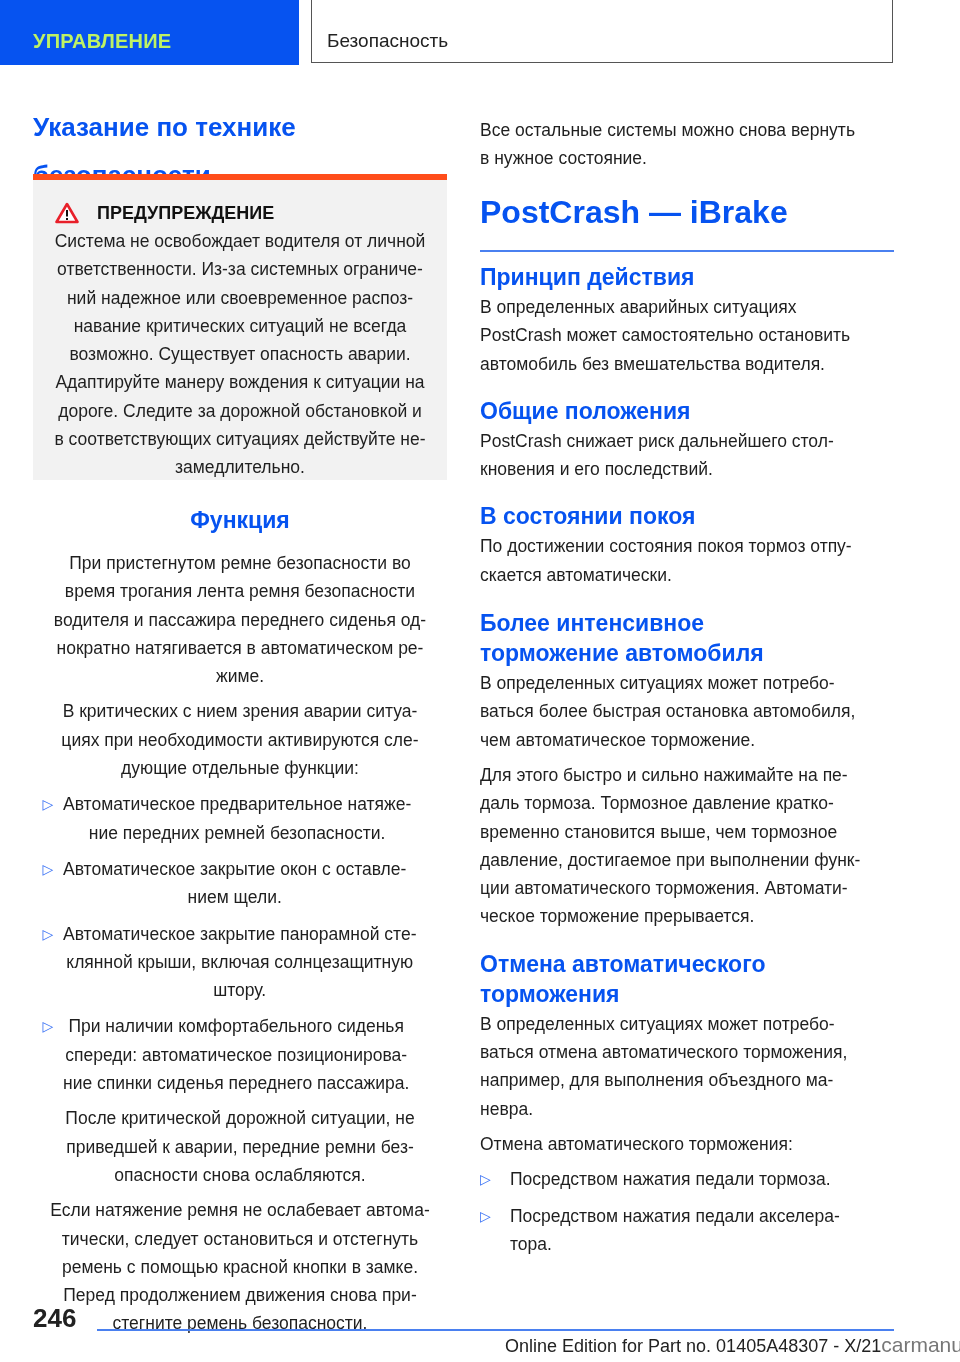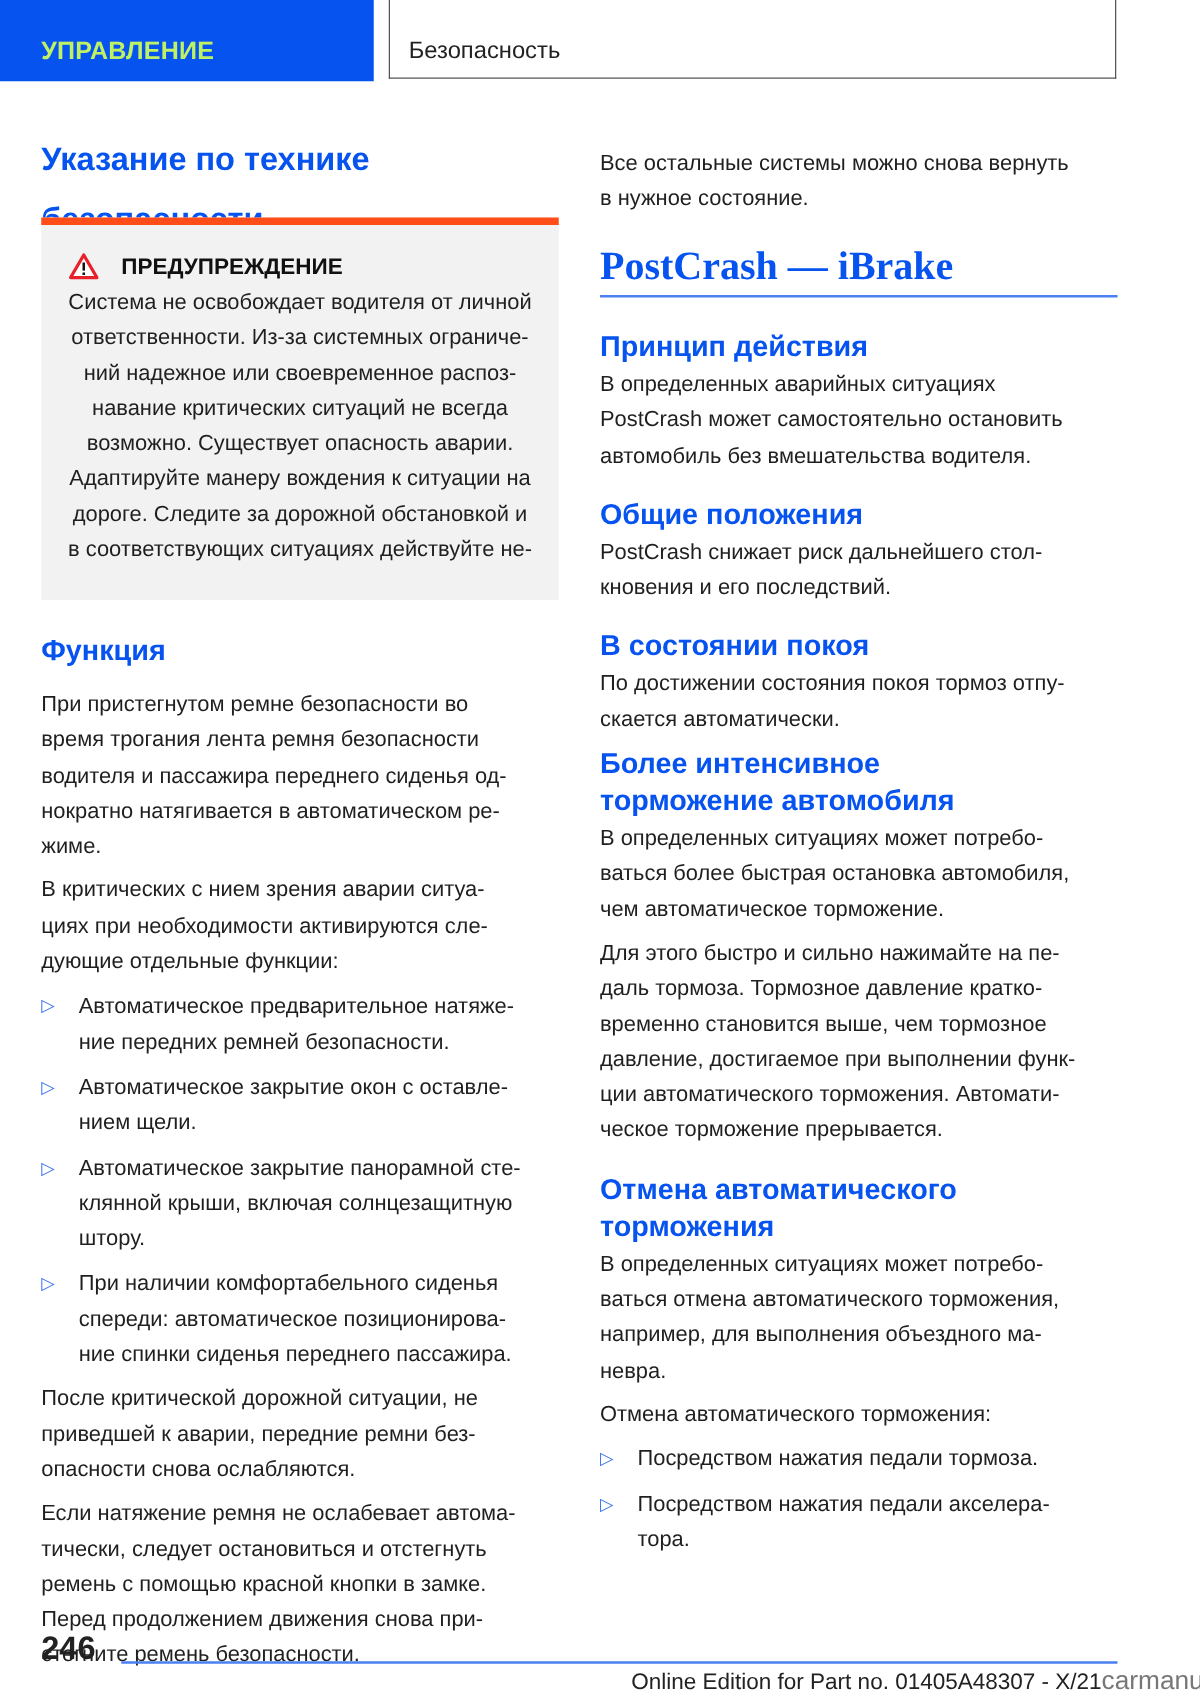--- a/index.html
+++ b/index.html
@@ -70,24 +70,25 @@
     </div>
     <div style="margin-top:3px;">
       <p class="t">Система не освобождает водителя от личной</p>
       <p class="t">ответственности. Из-за системных ограниче-</p>
       <p class="t">ний надежное или своевременное распоз-</p>
       <p class="t">навание критических ситуаций не всегда</p>
       <p class="t">возможно. Существует опасность аварии.</p>
       <p class="t">Адаптируйте манеру вождения к ситуации на</p>
       <p class="t">дороге. Следите за дорожной обстановкой и</p>
       <p class="t">в соответствующих ситуациях действуйте не-</p>
-    </div>
-  </div>
-
-  <div style="position:absolute; top:505px; width:414px;">
+      <p class="t">замедлительно.</p>
+    </div>
+  </div>
+
+  <div style="position:absolute; top:505px; width:414px;text-align:center;">
     <h3 class="h3">Функция</h3>
     <div style="margin-top:14px;">
       <p class="t">При пристегнутом ремне безопасности во</p>
       <p class="t">время трогания лента ремня безопасности</p>
       <p class="t">водителя и пассажира переднего сиденья од-</p>
       <p class="t">нократно натягивается в автоматическом ре-</p>
       <p class="t">жиме.</p>
     </div>
     <div style="margin-top:7px;">
       <p class="t">В критических с нием зрения аварии ситуа-</p>
@@ -142,21 +143,21 @@
     </div>
   </div>
 </div>
 
 <div class="col col-right">
   <div style="position:absolute; top:116px; width:414px;">
     <p class="t">Все остальные системы можно снова вернуть</p>
     <p class="t">в нужное состояние.</p>
   </div>
 
-  <div style="position:absolute; top:192px; width:414px; border-bottom:2px solid #4a80f0; padding-bottom:4px;font-family:Liberation Serif, serif;">
+  <div style="position:absolute; top:192px; width:414px; border-bottom:2px solid #4a80f0; padding-bottom:18px;">
     <h1 class="h1">PostCrash — iBrake</h1>
   </div>
 
   <div style="position:absolute; top:262px; width:414px;">
     <h3 class="h3">Принцип действия</h3>
     <div style="margin-top:1px;">
       <p class="t">В определенных аварийных ситуациях</p>
       <p class="t">PostCrash может самостоятельно остановить</p>
       <p class="t">автомобиль без вмешательства водителя.</p>
     </div>
@@ -166,21 +167,21 @@
       <p class="t">PostCrash снижает риск дальнейшего стол-</p>
       <p class="t">кновения и его последствий.</p>
     </div>
 
     <h3 class="h3" style="margin-top:18px;">В состоянии покоя</h3>
     <div style="margin-top:1px;">
       <p class="t">По достижении состояния покоя тормоз отпу-</p>
       <p class="t">скается автоматически.</p>
     </div>
 
-    <div style="margin-top:6px;">
+    <div style="margin-top:19px;">
       <h3 class="h3">Более интенсивное</h3>
       <h3 class="h3">торможение автомобиля</h3>
     </div>
     <div style="margin-top:1px;">
       <p class="t">В определенных ситуациях может потребо-</p>
       <p class="t">ваться более быстрая остановка автомобиля,</p>
       <p class="t">чем автоматическое торможение.</p>
     </div>
     <div style="margin-top:7px;">
       <p class="t">Для этого быстро и сильно нажимайте на пе-</p>

